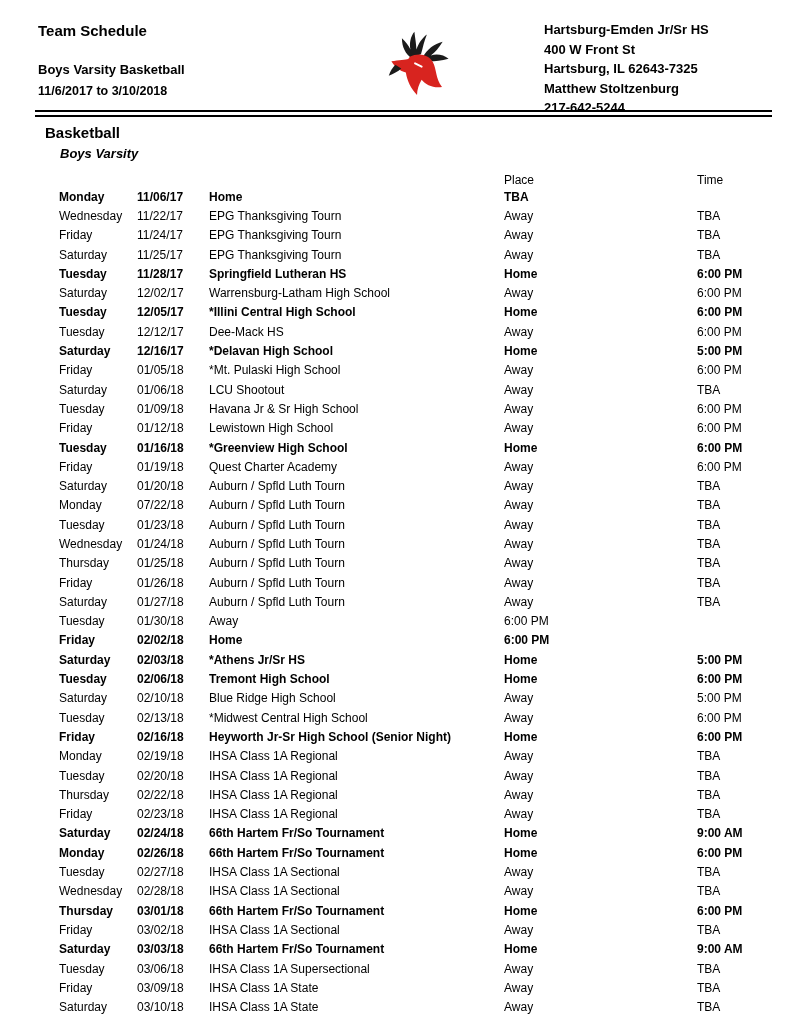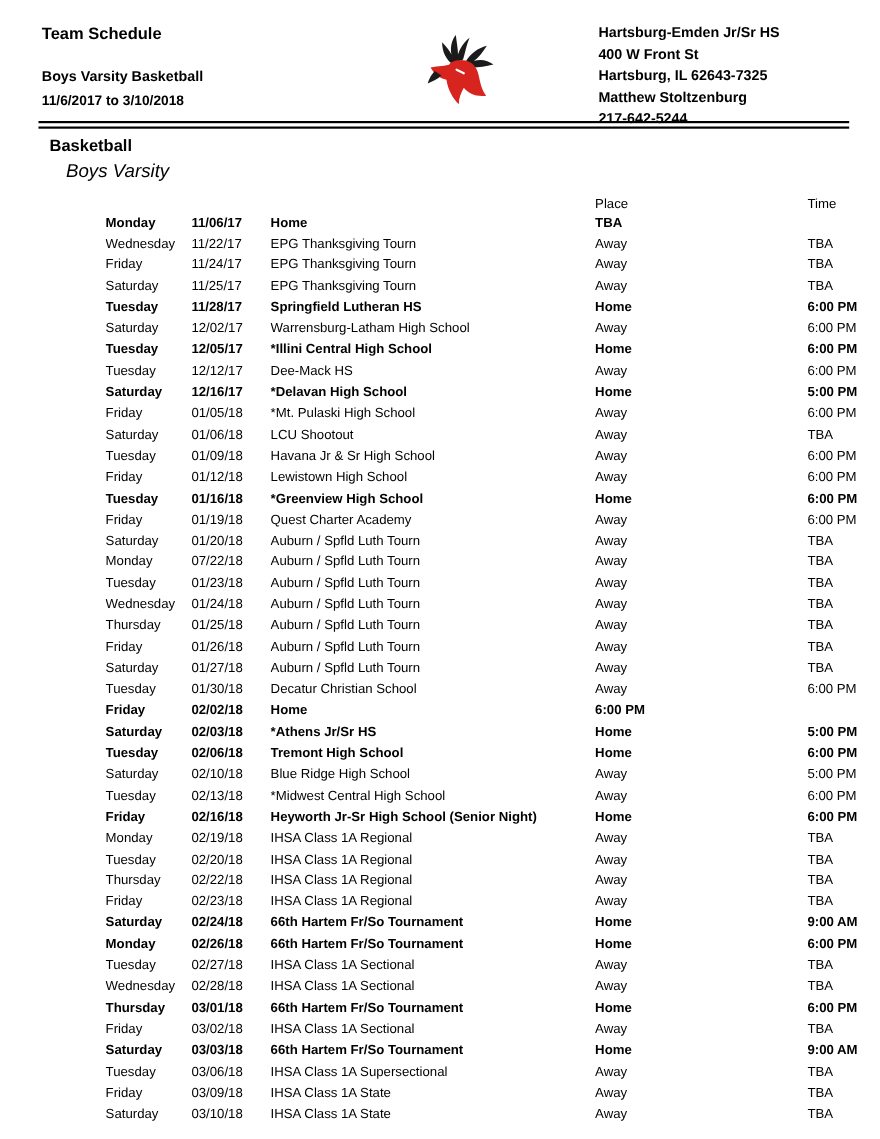--- a/index.html
+++ b/index.html
@@ -26,28 +26,28 @@
   .rule {
     margin: 6px 28px 0 35px;
     height: 7px;
     border-top: 2.5px solid #000;
     border-bottom: 2px solid #000;
   }
 
   
   .section { margin: 7px 0 0 45px; }
   .sport { font-size: 15px; font-weight: bold; }
-  .team  { font-size: 17px; font-weight: normal; font-style: italic; margin: 5px 0 0 15px; }
+  .team  { font-size: 13px; font-weight: bold; font-style: italic; margin: 5px 0 0 15px; }
 
   
   .table { margin-top: 11px; font-size: 12px; }
   .row {
     display: grid;
     grid-template-columns: 78px 72px 295px 193px 80px;
-    padding-left: 96px;
+    padding-left: 59px;
     height: 19.3px;
     align-items: center;
   }
   .thead { height: 15px; align-items: end; }
   .cell { white-space: nowrap; overflow: hidden; }
   .bold .cell, .bold { font-weight: bold; }
 </style>
 </head>
 <body>
 
@@ -248,21 +248,20 @@
         <div class="row data-row">
           <div class="cell cell-day">Saturday</div>
           <div class="cell cell-date">01/27/18</div>
           <div class="cell cell-event">Auburn / Spfld Luth Tourn</div>
           <div class="cell cell-place">Away</div>
           <div class="cell cell-time">TBA</div>
         </div>
         <div class="row data-row">
           <div class="cell cell-day">Tuesday</div>
           <div class="cell cell-date">01/30/18</div>
-          <div class="cell cell-event">Decatur Christian School</div>
           <div class="cell cell-place">Away</div>
           <div class="cell cell-time">6:00 PM</div>
         </div>
         <div class="row data-row bold">
           <div class="cell cell-day">Friday</div>
           <div class="cell cell-date">02/02/18</div>
           <div class="cell cell-place">Home</div>
           <div class="cell cell-time">6:00 PM</div>
         </div>
         <div class="row data-row bold">

